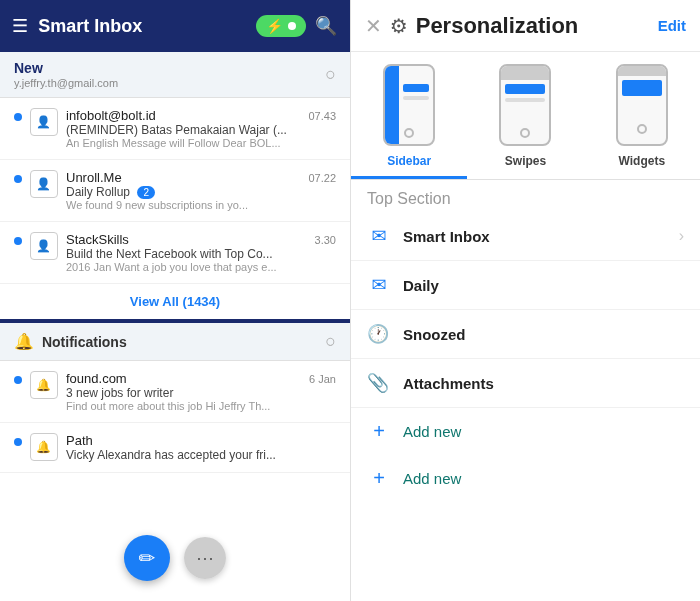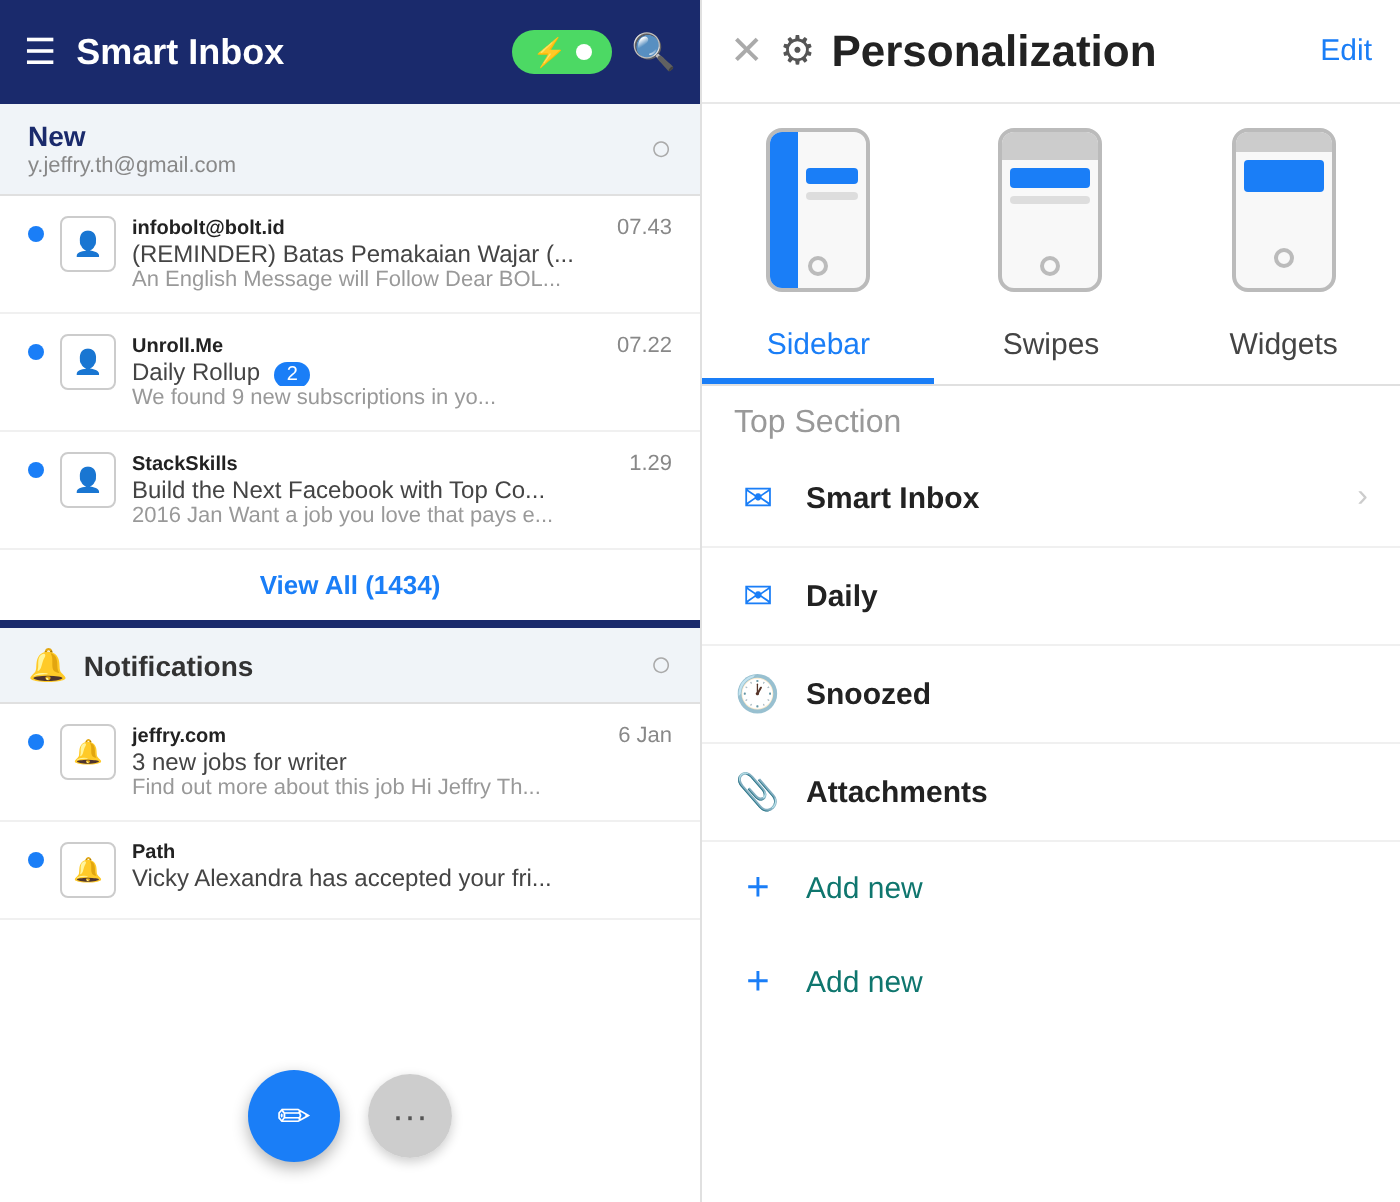--- a/index.html
+++ b/index.html
@@ -101,22 +101,22 @@
       font-size: 12px;
       flex-shrink: 0;
     }
     .email-content { flex: 1; min-width: 0; }
     .email-from-row {
       display: flex;
       justify-content: space-between;
       align-items: baseline;
     }
     .email-from {
-      font-size: 10px;
-      font-weight: 700;
+      font-size: 13px;
+      font-weight: 400;
       color: #222;
     }
     .email-time {
       font-size: 11px;
       color: #888;
       flex-shrink: 0;
     }
     .email-subject {
       font-size: 12px;
       color: #444;
@@ -234,21 +234,21 @@
     .personalize-icon { font-size: 20px; color: #555; }
     .right-title {
       flex: 1;
       font-size: 22px;
       font-weight: 600;
       color: #222;
     }
     .edit-btn {
       color: #1a7ef7;
       font-size: 15px;
-      font-weight: 400;
+      font-weight: 700;
       cursor: pointer;
     }
 
     
     .phone-options {
       display: flex;
       border-bottom: 1px solid #e0e0e0;
     }
     .phone-option {
       flex: 1;
@@ -353,24 +353,24 @@
       bottom: 10px;
       left: 50%;
       transform: translateX(-50%);
       width: 10px;
       height: 10px;
       border: 2px solid #bbb;
       border-radius: 50%;
     }
 
     .phone-label {
-      font-size: 15px;
+      font-size: 12px;
       color: #444;
-      margin-top: 18px;
-      font-weight: 400;
+      margin-top: 8px;
+      font-weight: 700;
     }
     .phone-option.active .phone-label { color: #1a7ef7; }
 
     
     .section-label {
       font-size: 16px;
       color: #999;
       padding: 10px 16px 4px;
       text-transform: none;
     }
@@ -463,21 +463,21 @@
       <div class="email-preview">We found 9 new subscriptions in yo...</div>
     </div>
   </div>
 
   <div class="email-item">
     <div class="unread-dot"></div>
     <div class="email-avatar">👤</div>
     <div class="email-content">
       <div class="email-from-row">
         <span class="email-from">StackSkills</span>
-        <span class="email-time">1.29</span>
+        <span class="email-time">3.30</span>
       </div>
       <div class="email-subject">Build the Next Facebook with Top Co...</div>
       <div class="email-preview">2016 Jan Want a job you love that pays e...</div>
     </div>
   </div>
 
   <div class="view-all">View All (1434)</div>
 
   <div class="notif-section">
     <div class="notif-title">
@@ -485,21 +485,21 @@
       <span>Notifications</span>
     </div>
     <span class="section-check">○</span>
   </div>
 
   <div class="email-item">
     <div class="unread-dot"></div>
     <div class="email-avatar">🔔</div>
     <div class="email-content">
       <div class="email-from-row">
-        <span class="email-from">jeffry.com</span>
+        <span class="email-from">found.com</span>
         <span class="email-time">6 Jan</span>
       </div>
       <div class="email-subject">3 new jobs for writer</div>
       <div class="email-preview">Find out more about this job Hi Jeffry Th...</div>
     </div>
   </div>
 
   <div class="email-item">
     <div class="unread-dot"></div>
     <div class="email-avatar">🔔</div>

